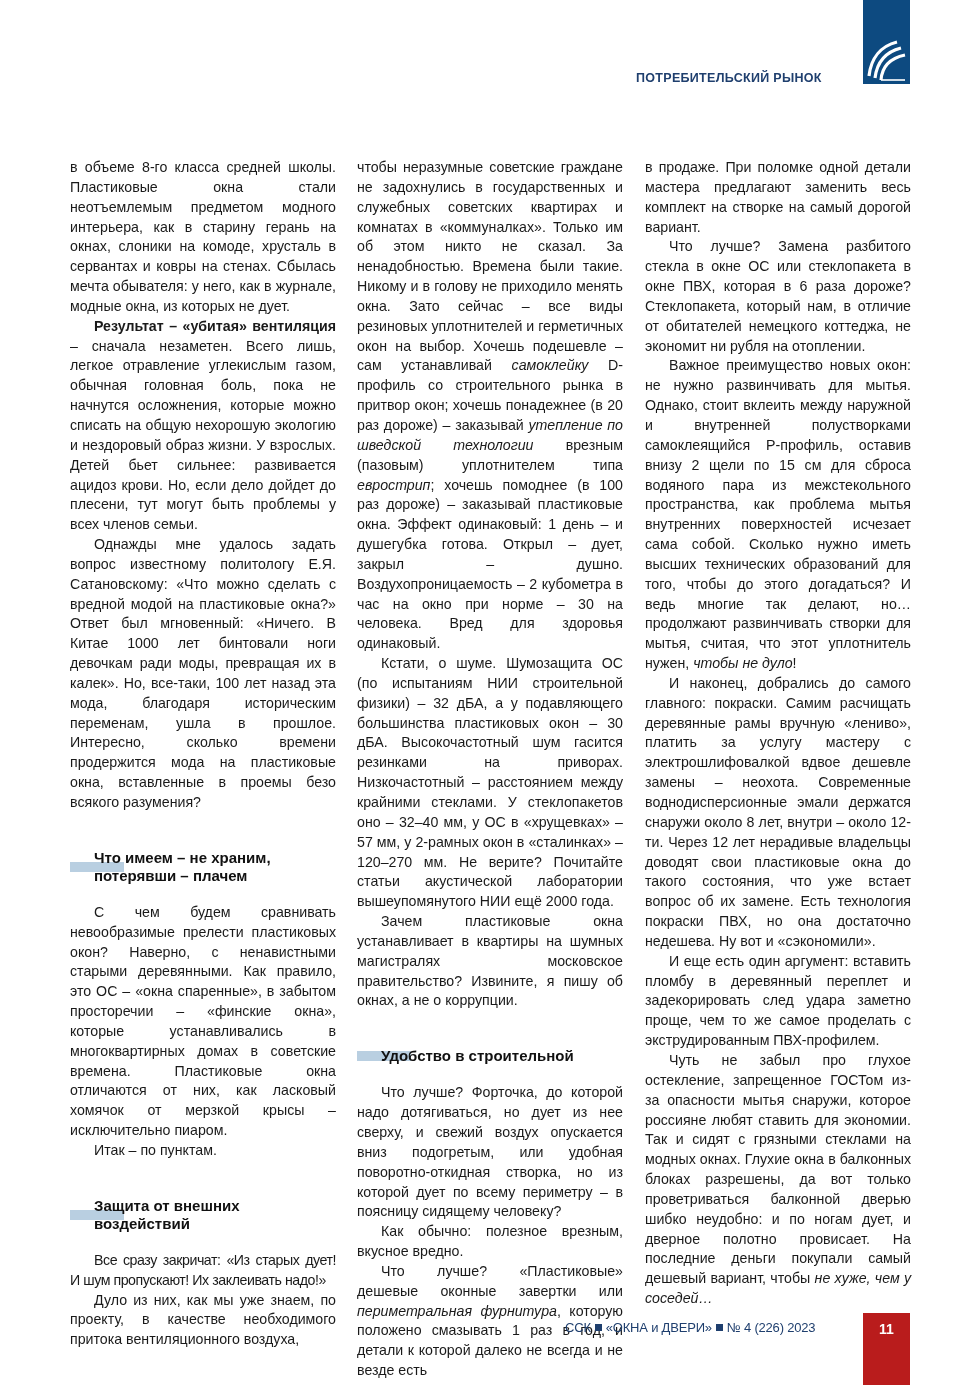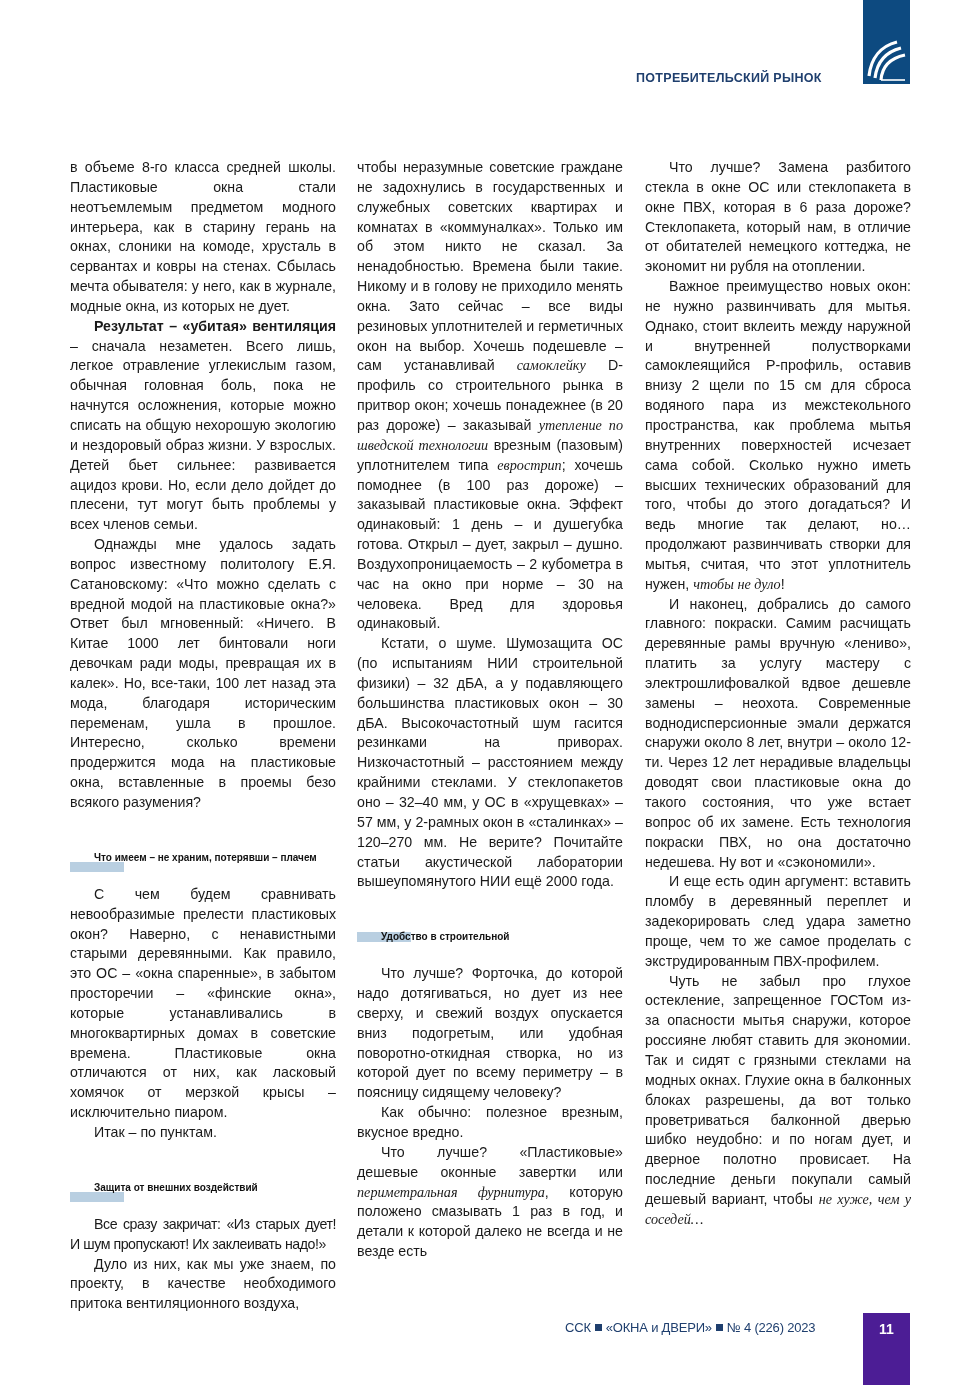--- a/index.html
+++ b/index.html
@@ -15,32 +15,32 @@
   .column { position: absolute; top: 124px; width: 266px; font-size: 14.2px; line-height: 19.85px;
             text-align: justify; hyphens: manual; margin-top: 34px; }
   .col-1 { left: 70px; }
   .col-2 { left: 357px; }
   .col-3 { left: 645px; }
 
   .column p { margin: 0; text-indent: 24px; }
   .column p.no-indent { text-indent: 0; }
   .column p.tight { letter-spacing: -0.45px; }
   .column .b { font-weight: bold; }
-  .column .i { font-style: italic; font-family: Liberation Serif, serif; }
+  .column .i { font-style: italic; }
 
   .subhead { position: relative; margin: 36px 0 18px 0; padding-left: 24px; font-weight: bold;
-             font-size: 10px; line-height: 18px; color: #111; }
+             font-size: 15px; line-height: 18px; color: #111; }
   .subhead .accent-bar { position: absolute; left: 0; width: 54px; height: 10px; background: #b9cfe1; z-index: 0; }
   .subhead .subhead-text { position: relative; z-index: 1; display: block; text-align: left; }
   .subhead.two-line .accent-bar { top: 13px; }
   .subhead.one-line .accent-bar { top: 4px; }
 
   .footer-info { position: absolute; left: 565px; top: 1320px; font-size: 13px; color: #1f3f6e; letter-spacing: -0.2px; }
   .footer-info .sq { display: inline-block; width: 7px; height: 7px; background: #1f3f6e; margin: 0 4px 2px 4px; vertical-align: middle; }
-  .page-tab { position: absolute; left: 863px; top: 1313px; width: 47px; height: 72px; background: #4c1d95; }
+  .page-tab { position: absolute; left: 863px; top: 1313px; width: 47px; height: 72px; background: #b91c1c; }
   .page-number { position: absolute; left: 0; top: 8px; width: 47px; text-align: center; font-weight: bold;
                  font-size: 14px; color: #ffffff; }
 </style>
 </head>
 <body>
 
 <div class="brand-tab">
   <svg width="40" height="46" viewBox="0 0 40 46">
     <path d="M2 40 C 4 22, 14 10, 30 6" stroke="#ffffff" stroke-width="3.2" fill="none"></path>
     <path d="M8 42 C 10 26, 18 16, 34 12" stroke="#ffffff" stroke-width="3.2" fill="none"></path>
@@ -64,30 +64,32 @@
     <span class="accent-bar"></span>
     <span class="subhead-text">Защита от внешних воздействий</span>
   </div>
   <p class="tight">Все сразу закричат: «Из старых дует! И шум пропускают! Их заклеивать надо!»</p>
   <p>Дуло из них, как мы уже знаем, по проекту, в качестве необходимого притока вентиляционного воздуха,</p>
 </div>
 
 <div class="column col-2">
   <p class="no-indent"><span>чтобы неразумные советские граждане не задохнулись в государственных и служебных советских квартирах и комнатах в «коммуналках». Только им об этом никто не сказал. За ненадобностью. Времена были такие. Никому и в голову не приходило менять окна. Зато сейчас – все виды резиновых уплотнителей и герметичных окон на выбор. Хочешь подешевле – сам устанавливай </span><span class="i">самоклейку</span><span> D-профиль со строительного рынка в притвор окон; хочешь понадежнее (в 20 раз дороже) – заказывай </span><span class="i">утепление по шведской технологии</span><span> врезным (пазовым) уплотнителем типа </span><span class="i">еврострип</span><span>; хочешь помоднее (в 100 раз дороже) – заказывай пластиковые окна. Эффект одинаковый: 1 день – и душегубка готова. Открыл – дует, закрыл – душно. Воздухопроницаемость – 2 кубометра в час на окно при норме – 30 на человека. Вред для здоровья одинаковый.</span></p>
   <p>Кстати, о шуме. Шумозащита ОС (по испытаниям НИИ строительной физики) – 32 дБА, а у подавляющего большинства пластиковых окон – 30 дБА. Высокочастотный шум гасится резинками на приворах. Низкочастотный – расстоянием между крайними стеклами. У стеклопакетов оно – 32–40 мм, у ОС в «хрущевках» – 57 мм, у 2-рамных окон в «сталинках» – 120–270 мм. Не верите? Почитайте статьи акустической лаборатории вышеупомянутого НИИ ещё 2000 года.</p>
+  <p>Зачем пластиковые окна устанавливает в квартиры на шумных магистралях московское правительство? Извините, я пишу об окнах, а не о коррупции.</p>
   <div class="subhead one-line">
     <span class="accent-bar"></span>
     <span class="subhead-text">Удобство в строительной</span>
   </div>
   <p>Что лучше? Форточка, до которой надо дотягиваться, но дует из нее сверху, и свежий воздух опускается вниз подогретым, или удобная поворотно-откидная створка, но из которой дует по всему периметру – в поясницу сидящему человеку?</p>
   <p>Как обычно: полезное врезным, вкусное вредно.</p>
   <p><span>Что лучше? «Пластиковые» дешевые оконные завертки или </span><span class="i">периметральная фурнитура</span><span>, которую положено смазывать 1 раз в год, и детали к которой далеко не всегда и не везде есть</span></p>
 </div>
 
 <div class="column col-3">
+  <p class="no-indent">в продаже. При поломке одной детали мастера предлагают заменить весь комплект на створке на самый дорогой вариант.</p>
   <p>Что лучше? Замена разбитого стекла в окне ОС или стеклопакета в окне ПВХ, которая в 6 раза дороже? Стеклопакета, который нам, в отличие от обитателей немецкого коттеджа, не экономит ни рубля на отоплении.</p>
   <p><span>Важное преимущество новых окон: не нужно развинчивать для мытья. Однако, стоит вклеить между наружной и внутренней полустворками самоклеящийся Р-профиль, оставив внизу 2 щели по 15 см для сброса водяного пара из межстекольного пространства, как проблема мытья внутренних поверхностей исчезает сама собой. Сколько нужно иметь высших технических образований для того, чтобы до этого догадаться? И ведь многие так делают, но… продолжают развинчивать створки для мытья, считая, что этот уплотнитель нужен, </span><span class="i">чтобы не дуло</span><span>!</span></p>
   <p>И наконец, добрались до самого главного: покраски. Самим расчищать деревянные рамы вручную «лениво», платить за услугу мастеру с электрошлифовалкой вдвое дешевле замены – неохота. Современные воднодисперсионные эмали держатся снаружи около 8 лет, внутри – около 12-ти. Через 12 лет нерадивые владельцы доводят свои пластиковые окна до такого состояния, что уже встает вопрос об их замене. Есть технология покраски ПВХ, но она достаточно недешева. Ну вот и «сэкономили».</p>
   <p>И еще есть один аргумент: вставить пломбу в деревянный переплет и задекорировать след удара заметно проще, чем то же самое проделать с экструдированным ПВХ-профилем.</p>
   <p><span>Чуть не забыл про глухое остекление, запрещенное ГОСТом из-за опасности мытья снаружи, которое россияне любят ставить для экономии. Так и сидят с грязными стеклами на модных окнах. Глухие окна в балконных блоках разрешены, да вот только проветриваться балконной дверью шибко неудобно: и по ногам дует, и дверное полотно провисает. На последние деньги покупали самый дешевый вариант, чтобы </span><span class="i">не хуже, чем у соседей…</span></p>
 </div>
 
 <div class="footer-info">
   <span>ССК</span><span class="sq"></span><span>«ОКНА и ДВЕРИ»</span><span class="sq"></span><span>№ 4 (226) 2023</span>
 </div>

